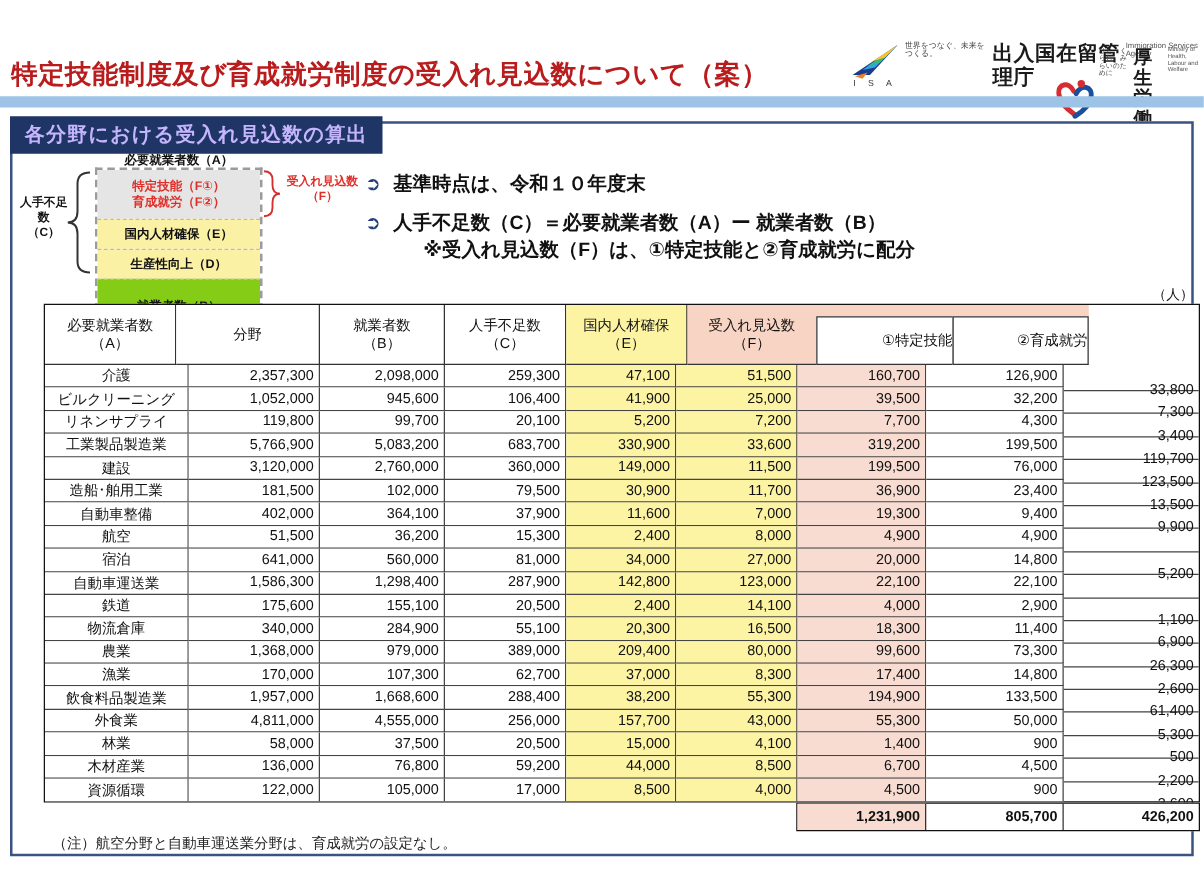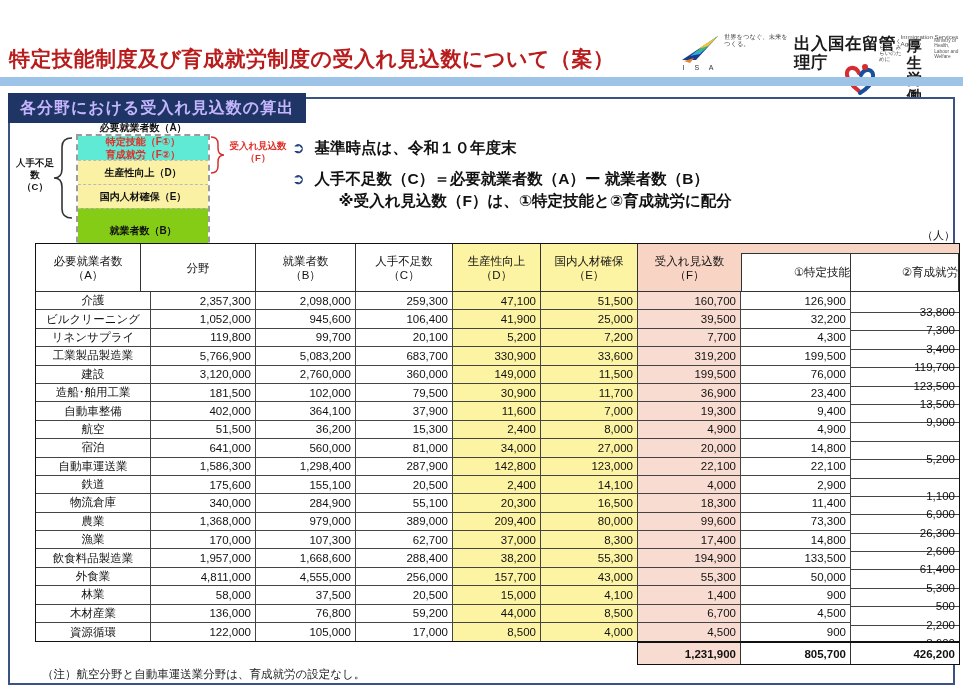--- a/index.html
+++ b/index.html
@@ -21,21 +21,21 @@
   .logo-name.small{font-size:15px;}
   .logo-en{font-size:6.2px;color:#555;}
   
   .content-box{position:absolute;left:8px;top:97px;width:947px;height:588px;border:2px solid #3a5383;background:#fff;box-sizing:border-box;}
   .section-heading{position:absolute;left:8px;top:93px;width:298px;height:30px;background:#1f3566;color:#c4b5fd;
     font-size:16px;font-weight:bold;display:flex;align-items:center;justify-content:center;z-index:3;letter-spacing:1px;}
   
   .diag-top-label{position:absolute;left:73px;top:121px;width:140px;text-align:center;font-size:10px;font-weight:bold;}
   .diag-box{position:absolute;left:76px;top:134px;width:134px;border:2px dashed #9b9b9b;box-sizing:border-box;}
   .diag-sec{display:flex;flex-direction:column;align-items:center;justify-content:center;font-size:10px;font-weight:bold;line-height:13px;}
-  .sec-pink{height:24px;background:#5eead4;color:#e02f28;}
+  .sec-pink{height:39px;background:#e5e5e5;color:#e02f28;}
   .sec-yellow{height:23px;background:#fbf1a4;border-top:1px dashed #bbb;}
   .sec-blue{height:42px;background:#84cc16;border-top:1px dashed #bbb;justify-content:center;}
   .diag-left-label{position:absolute;left:12px;top:157px;width:46px;text-align:center;font-size:9.5px;font-weight:bold;line-height:12px;}
   .brace-left{position:absolute;left:54px;top:136px;}
   .brace-right{position:absolute;left:211px;top:135px;}
   .diag-right-label{position:absolute;left:224px;top:140px;width:68px;text-align:center;font-size:9.5px;font-weight:bold;color:#e02f28;line-height:12px;}
   
   .bullet{position:absolute;display:flex;}
   .bullet .arrow{font-size:15px;color:#24407c;margin-right:10px;line-height:22px;}
   .bullet .btext{font-size:15.5px;font-weight:bold;color:#111;line-height:22px;}
@@ -118,24 +118,24 @@
 <div class="section-heading">各分野における受入れ見込数の算出</div>
 
 <div class="diag-top-label">必要就業者数（A）</div>
 
 <div class="diag-box">
   <div class="diag-sec sec-pink">
     <span>特定技能（F①）</span>
     <span>育成就労（F②）</span>
   </div>
   <div class="diag-sec sec-yellow">
+    <span>国内人材確保（E）</span>
+  </div>
+  <div class="diag-sec sec-yellow">
     <span>生産性向上（D）</span>
-  </div>
-  <div class="diag-sec sec-yellow">
-    <span>国内人材確保（E）</span>
   </div>
   <div class="diag-sec sec-blue">
     <span>就業者数（B）</span>
   </div>
   <svg width="100%" height="10" viewBox="0 0 130 10" preserveAspectRatio="none" style="display:block">
     <rect width="130" height="10" fill="#aadcf0"></rect>
     <path d="M0,5 Q8,0 16,5 T32,5 T48,5 T64,5 T80,5 T96,5 T112,5 T130,5" stroke="#fff" stroke-width="3" fill="none"></path>
   </svg>
 </div>
 
@@ -178,24 +178,20 @@
       <span>分野</span>
     </div>
     <div class="th c2">
       <span>就業者数</span>
       <span>（B）</span>
     </div>
     <div class="th c3">
       <span>人手不足数</span>
       <span>（C）</span>
     </div>
-    <div class="th c4">
-      <span>生産性向上</span>
-      <span>（D）</span>
-    </div>
     <div class="th c5">
       <span>国内人材確保</span>
       <span>（E）</span>
     </div>
     <div class="th-f">
       <div class="f-label">
         <span>受入れ見込数</span>
         <span>（F）</span>
       </div>
       <div class="sub-box b1x">

